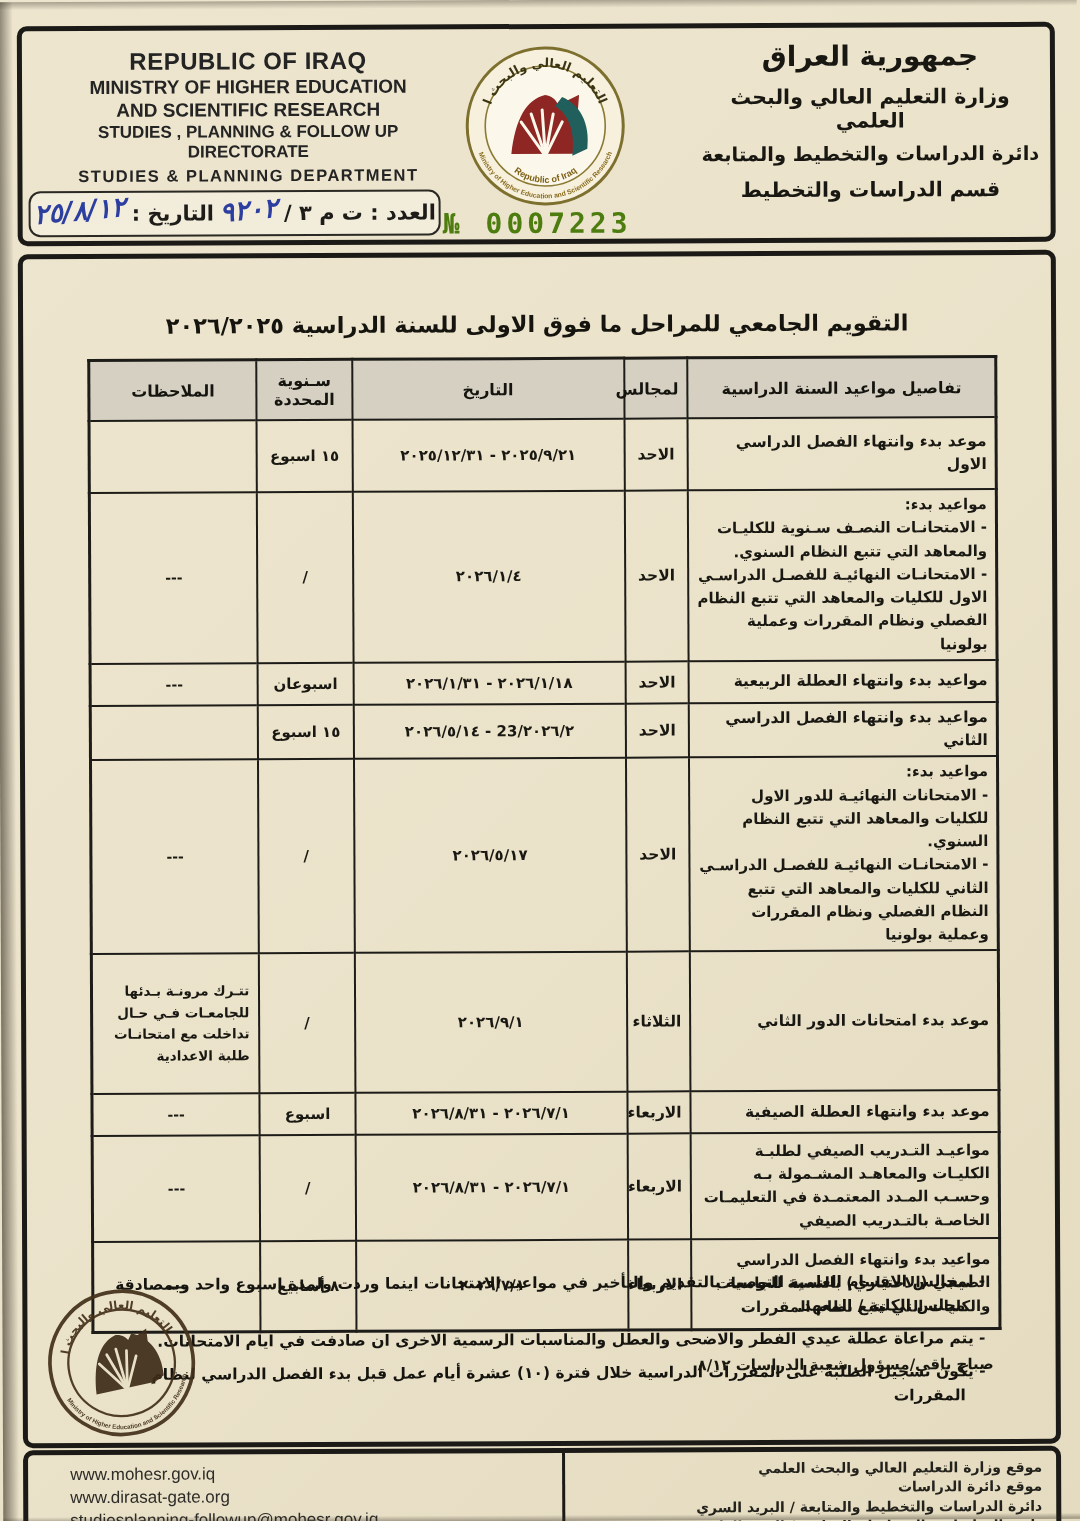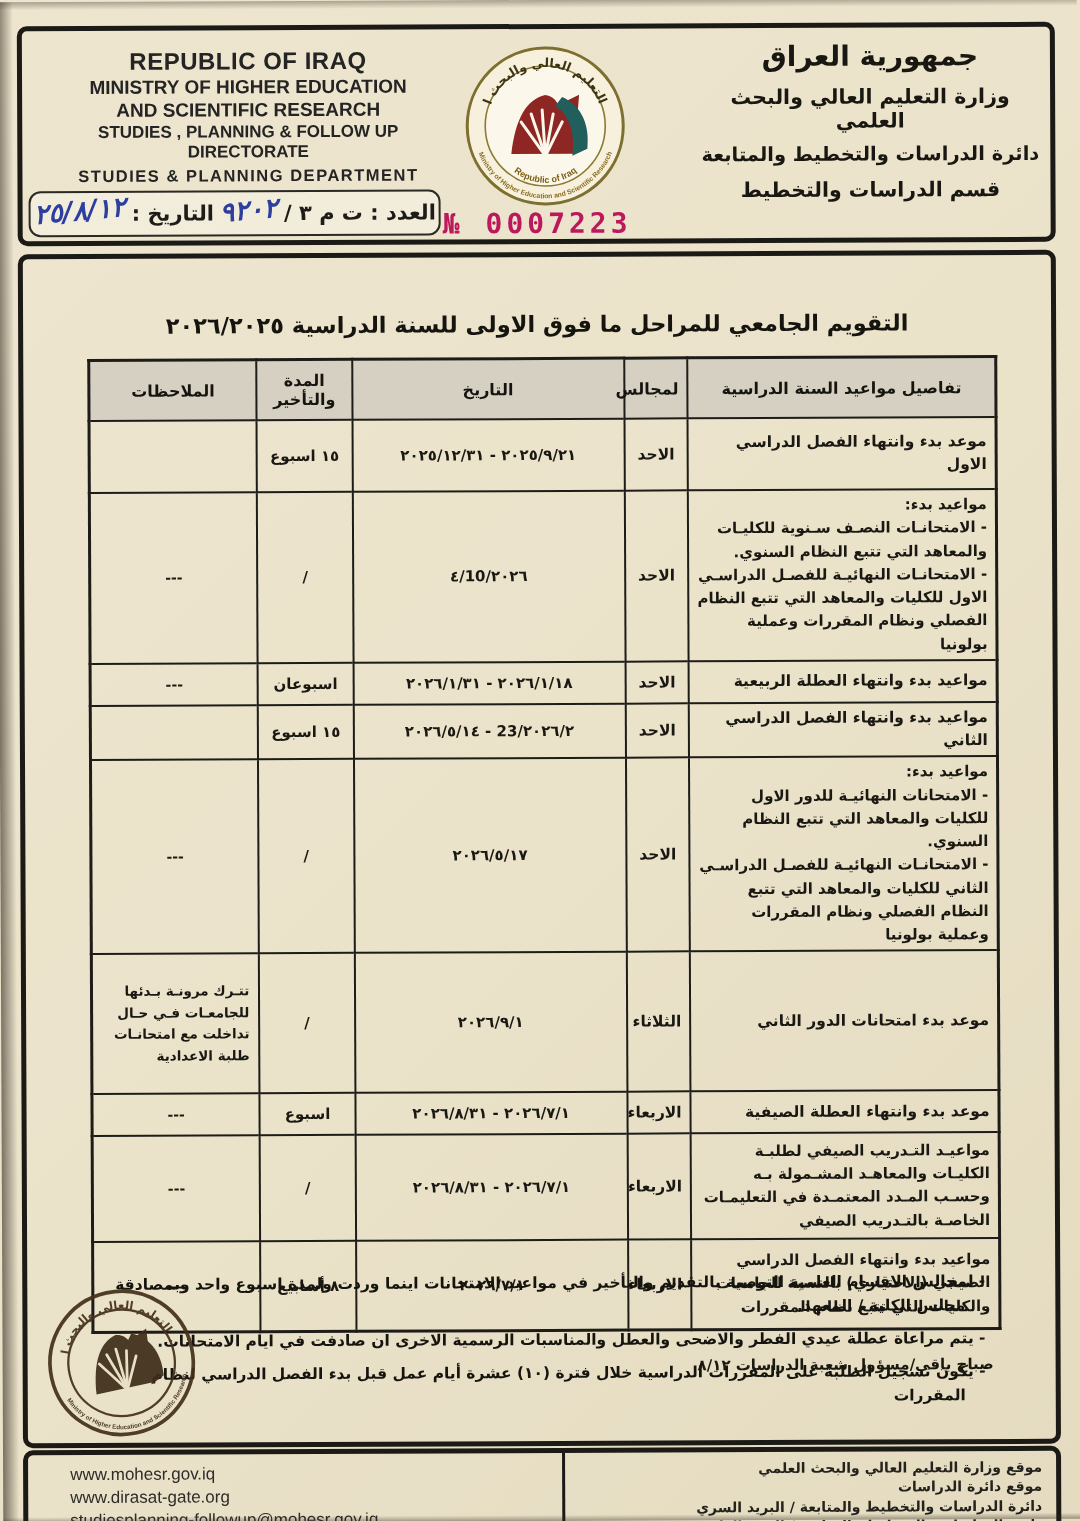--- a/index.html
+++ b/index.html
@@ -34,21 +34,21 @@
   .hand{font-size:27px;font-weight:bold;color:#2c3e9f;font-style:italic;
     display:inline-block;transform:rotate(-5deg);letter-spacing:2px;line-height:1;margin-top:-8px;white-space:nowrap;}
   .ar-block{position:absolute;right:10px;top:12px;width:340px;text-align:center;
     direction:rtl;font-weight:bold;color:#181712;}
   .ar-l1{font-size:28px;margin-bottom:12px;}
   .ar-l2{font-size:20.5px;margin-bottom:10px;}
   .ar-l3{font-size:19.5px;margin-bottom:12px;}
   .ar-l4{font-size:20.5px;}
   .logo-wrap{position:absolute;left:438px;top:12px;width:170px;height:170px;}
   .doc-no{position:absolute;left:420px;top:178px;width:220px;text-align:left;
-    font-family:"DejaVu Sans Mono",monospace;font-weight:bold;font-size:28px;color:#be185d;}
+    font-family:"DejaVu Sans Mono",monospace;font-weight:bold;font-size:28px;color:#4d7c0f;}
   .doc-no .sym{margin-right:26px;}
   .doc-no .val{letter-spacing:4px;}
 
   
   #main-box{left:20px;top:252px;width:1028px;height:1184px;}
   .title{position:absolute;left:0;top:54px;width:100%;text-align:center;direction:rtl;
     font-size:22.5px;font-weight:bold;color:#15140f;}
   table.cal{position:absolute;left:64px;top:100px;width:910px;border-collapse:collapse;
     direction:rtl;table-layout:fixed;}
   table.cal th,table.cal td{border:2.5px solid #1d1c18;padding:3px 8px;vertical-align:middle;}
@@ -158,38 +158,38 @@
           <col style="width:7%">
           <col style="width:30%">
           <col style="width:10.5%">
           <col style="width:18.5%">
       </colgroup>
       <thead>
         <tr>
           <th>تفاصيل مواعيد السنة الدراسية</th>
           <th>لمجالس</th>
           <th>التاريخ</th>
-          <th>المدة والتأخير</th>
+          <th>سـنوية المحددة</th>
           <th>الملاحظات</th>
         </tr>
       </thead>
       <tbody>
         <tr class="h72">
           <td class="details">موعد بدء وانتهاء الفصل الدراسي الاول</td>
           <td class="day">الاحد</td>
           <td class="date">٢٠٢٥/٩/٢١ - ٢٠٢٥/١٢/٣١</td>
           <td class="dur">١٥ اسبوع</td>
           <td class="notes"></td>
         </tr>
         <tr class="h156 small">
           <td class="details">مواعيد بدء:
 - الامتحانـات النصـف سـنوية للكليـات والمعاهد التي تتبع النظام السنوي.
 - الامتحانـات النهائيـة للفصـل الدراسـي الاول للكليات والمعاهد التي تتبع النظام الفصلي ونظام المقررات وعملية بولونيا</td>
           <td class="day">الاحد</td>
-          <td class="date">٢٠٢٦/10/٤</td>
+          <td class="date">٢٠٢٦/١/٤</td>
           <td class="dur">/</td>
           <td class="notes">---</td>
         </tr>
         <tr class="h42">
           <td class="details">مواعيد بدء وانتهاء العطلة الربيعية</td>
           <td class="day">الاحد</td>
           <td class="date">٢٠٢٦/١/١٨ - ٢٠٢٦/١/٣١</td>
           <td class="dur">اسبوعان</td>
           <td class="notes">---</td>
         </tr>

